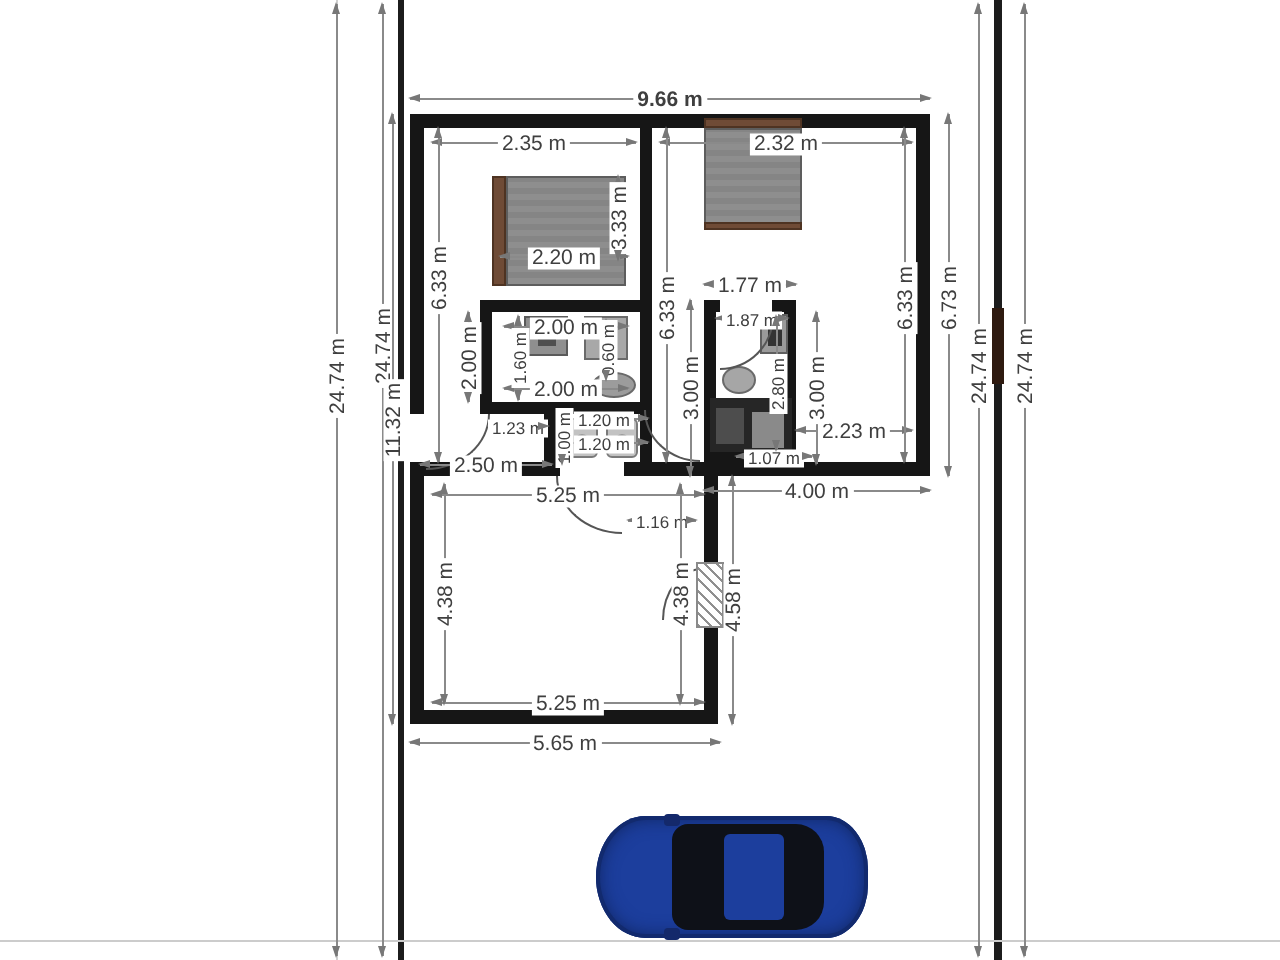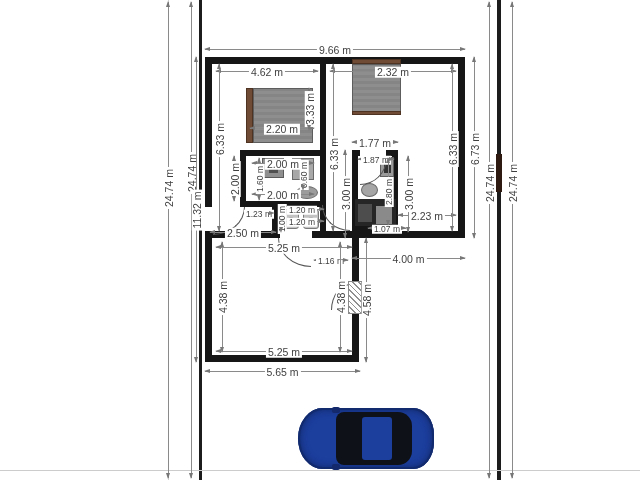--- a/index.html
+++ b/index.html
@@ -118,25 +118,25 @@
     <div class="fix" style="left:21px;top:7px;width:16px;height:18px;background:#8a8a8a;"></div>
   </div>
 
   <div class="arc" style="left:213px;top:207px;width:32px;height:28px;border-right:1px solid #555;border-bottom:1px solid #555;border-bottom-right-radius:100%;"></div>
   <div class="arc" style="left:278px;top:238px;width:33px;height:29px;border-left:1px solid #555;border-bottom:1px solid #555;border-bottom-left-radius:100%;"></div>
   <div class="arc" style="left:322px;top:205px;width:28px;height:26px;border-left:1px solid #555;border-bottom:1px solid #555;border-bottom-left-radius:100%;"></div>
   <div class="arc" style="left:360px;top:158px;width:27px;height:27px;border-right:1px solid #555;border-bottom:1px solid #555;border-bottom-right-radius:100%;"></div>
   <div class="arc" style="left:331px;top:284px;width:20px;height:26px;border-top:1px solid #555;border-left:1px solid #555;border-top-left-radius:100%;"></div>
   <div class="fix hatch" style="left:348px;top:281px;width:14px;height:33px;"></div>
 
-  <div class="dim-h" style="left:205px;top:49px;width:260px;">
+  <div class="dim-h" style="left:205px;top:49px;width:260px;font-weight:bold;">
       <span class="dlab">9.66 m</span>
     </div>
   <div class="dim-h" style="left:216px;top:71px;width:102px;">
-      <span class="dlab">4.62 m</span>
+      <span class="dlab">2.35 m</span>
     </div>
   <div class="dim-h" style="left:330px;top:71px;width:126px;">
       <span class="dlab">2.32 m</span>
     </div>
   <div class="dim-h" style="left:250px;top:128px;width:64px;">
       <span class="dlab">2.20 m</span>
     </div>
   <div class="dim-h" style="left:252px;top:163px;width:62px;">
       <span class="dlab">2.00 m</span>
     </div>
@@ -163,21 +163,21 @@
     </div>
   <div class="dim-h sm" style="left:358px;top:159px;width:36px;">
       <span class="dlab">1.87 m</span>
     </div>
   <div class="dim-h sm" style="left:368px;top:228px;width:38px;">
       <span class="dlab">1.07 m</span>
     </div>
   <div class="dim-h" style="left:398px;top:215px;width:58px;">
       <span class="dlab">2.23 m</span>
     </div>
-  <div class="dim-h" style="left:352px;top:258px;width:113px;">
+  <div class="dim-h" style="left:352px;top:245px;width:113px;">
       <span class="dlab">4.00 m</span>
     </div>
   <div class="dim-h" style="left:216px;top:247px;width:136px;">
       <span class="dlab">5.25 m</span>
     </div>
   <div class="dim-h" style="left:216px;top:351px;width:136px;">
       <span class="dlab">5.25 m</span>
     </div>
   <div class="dim-h" style="left:205px;top:371px;width:155px;">
       <span class="dlab">5.65 m</span>

